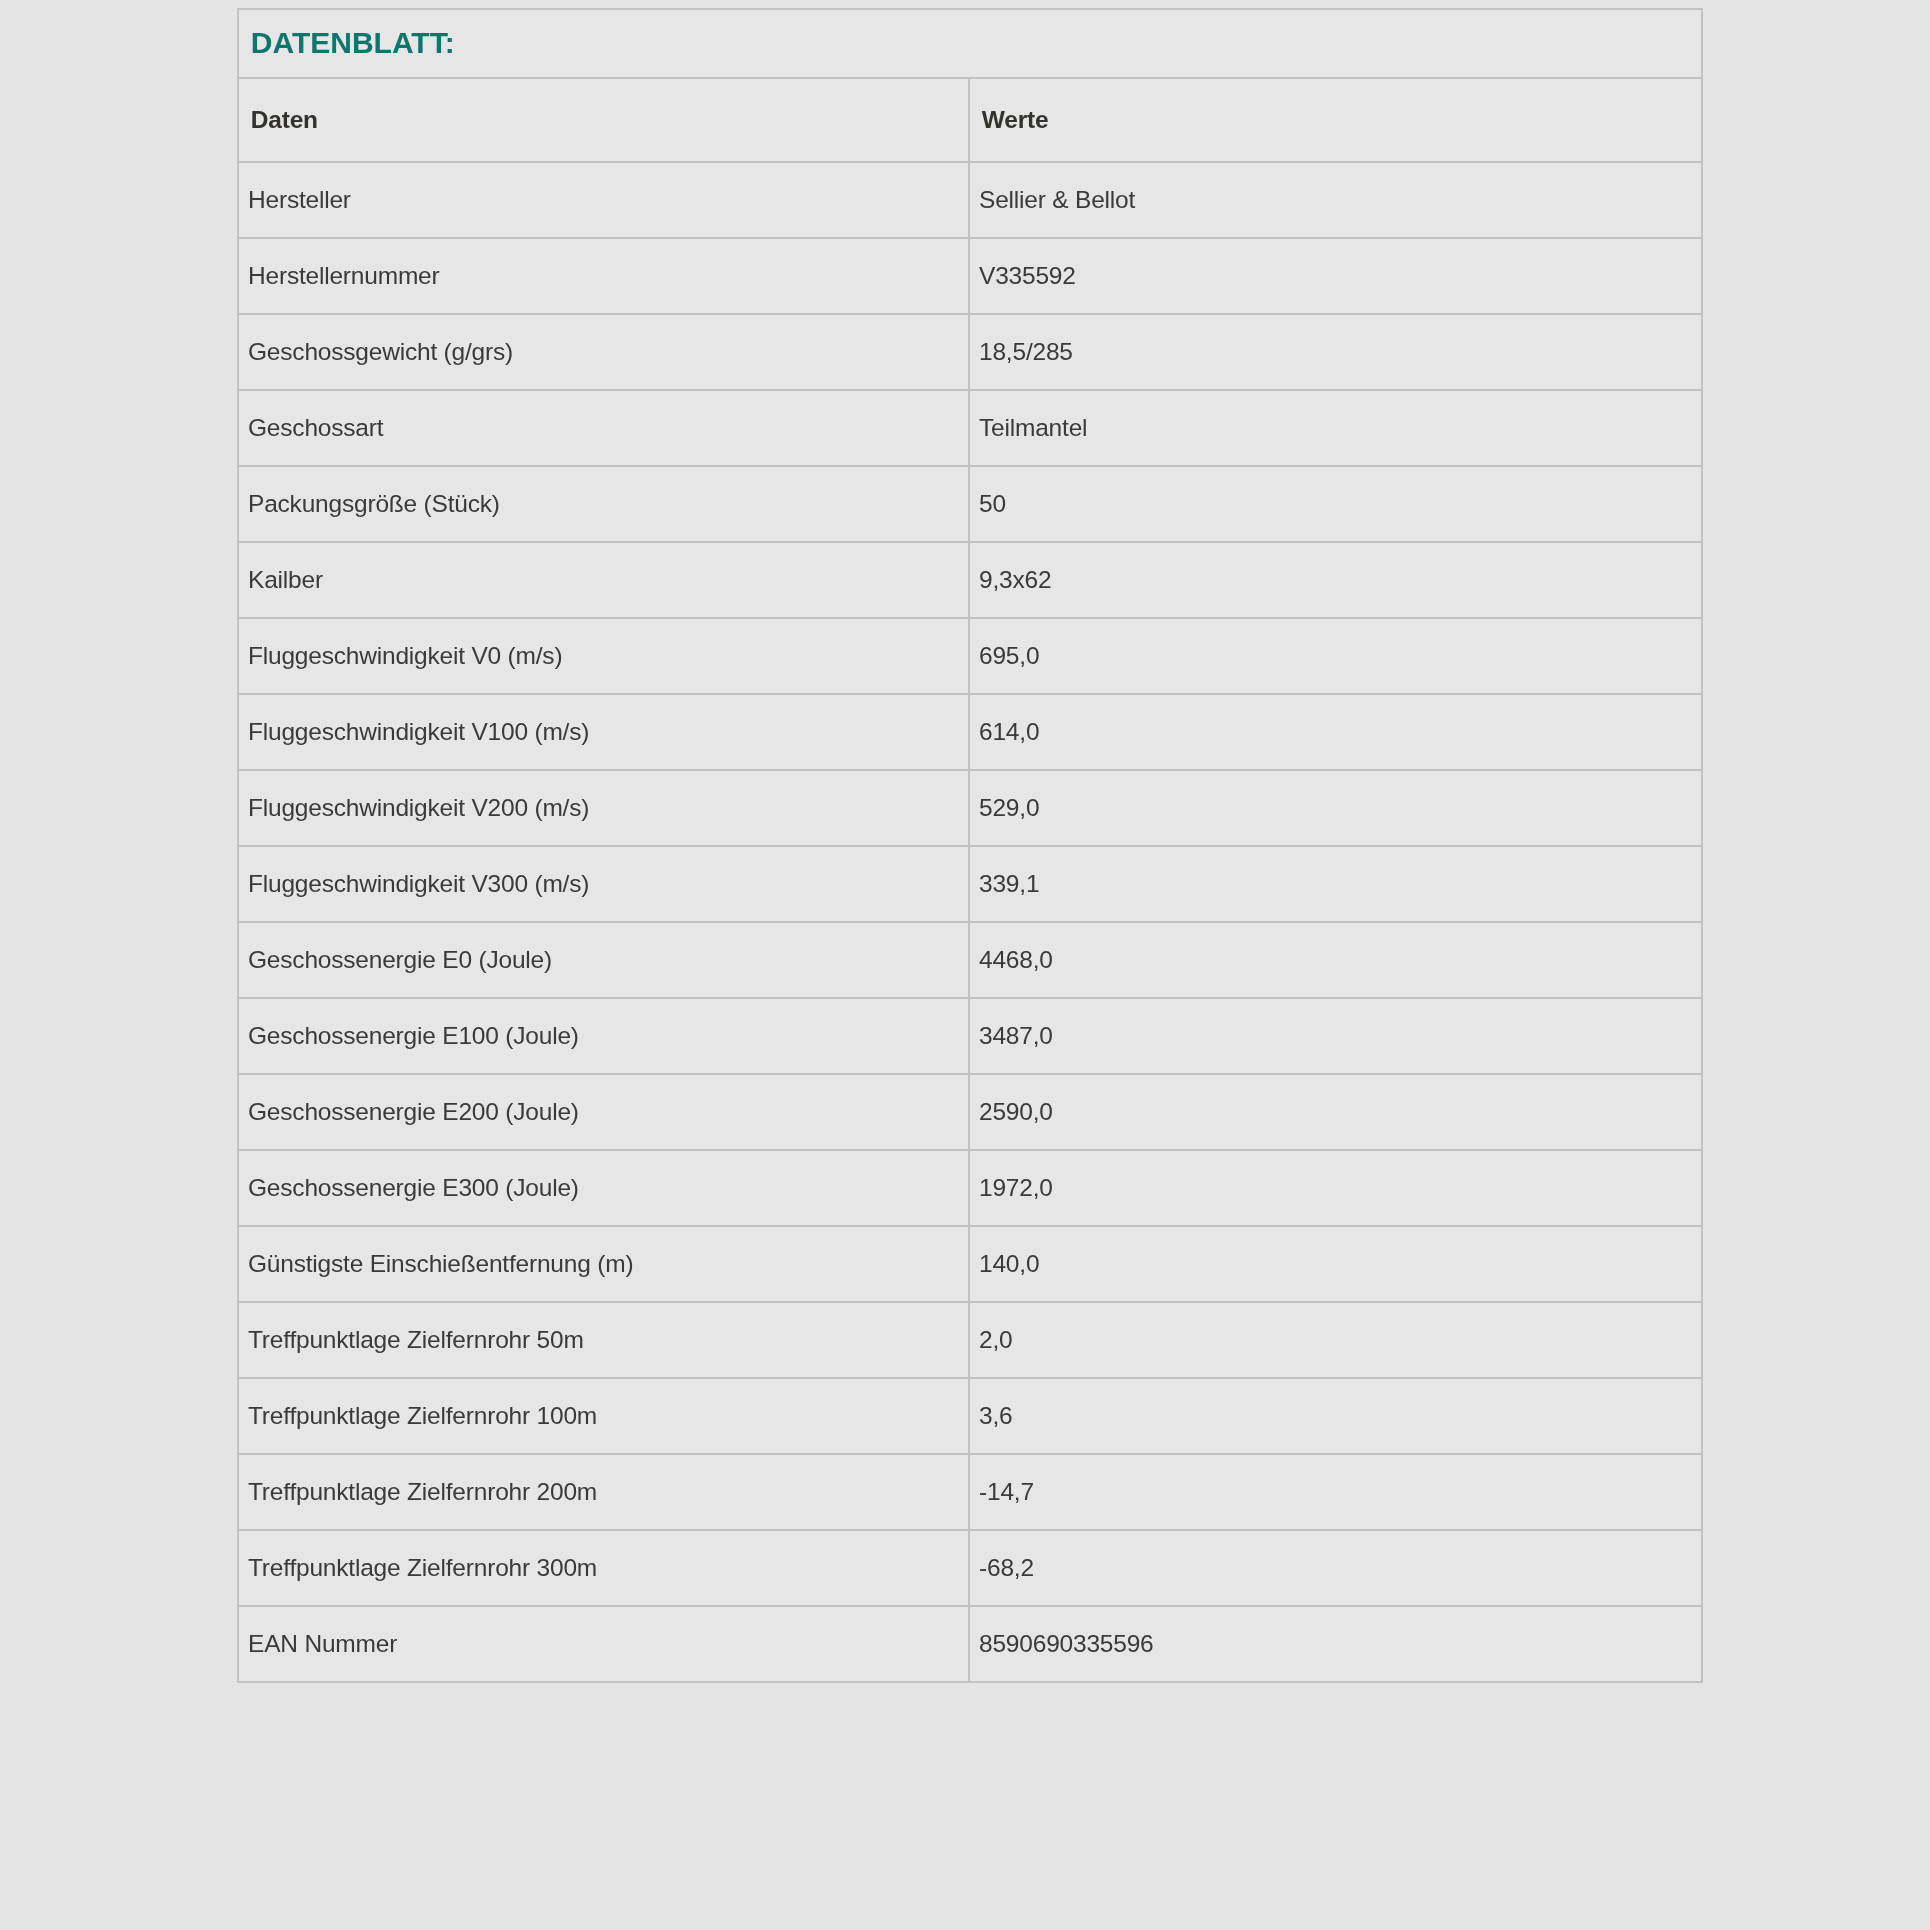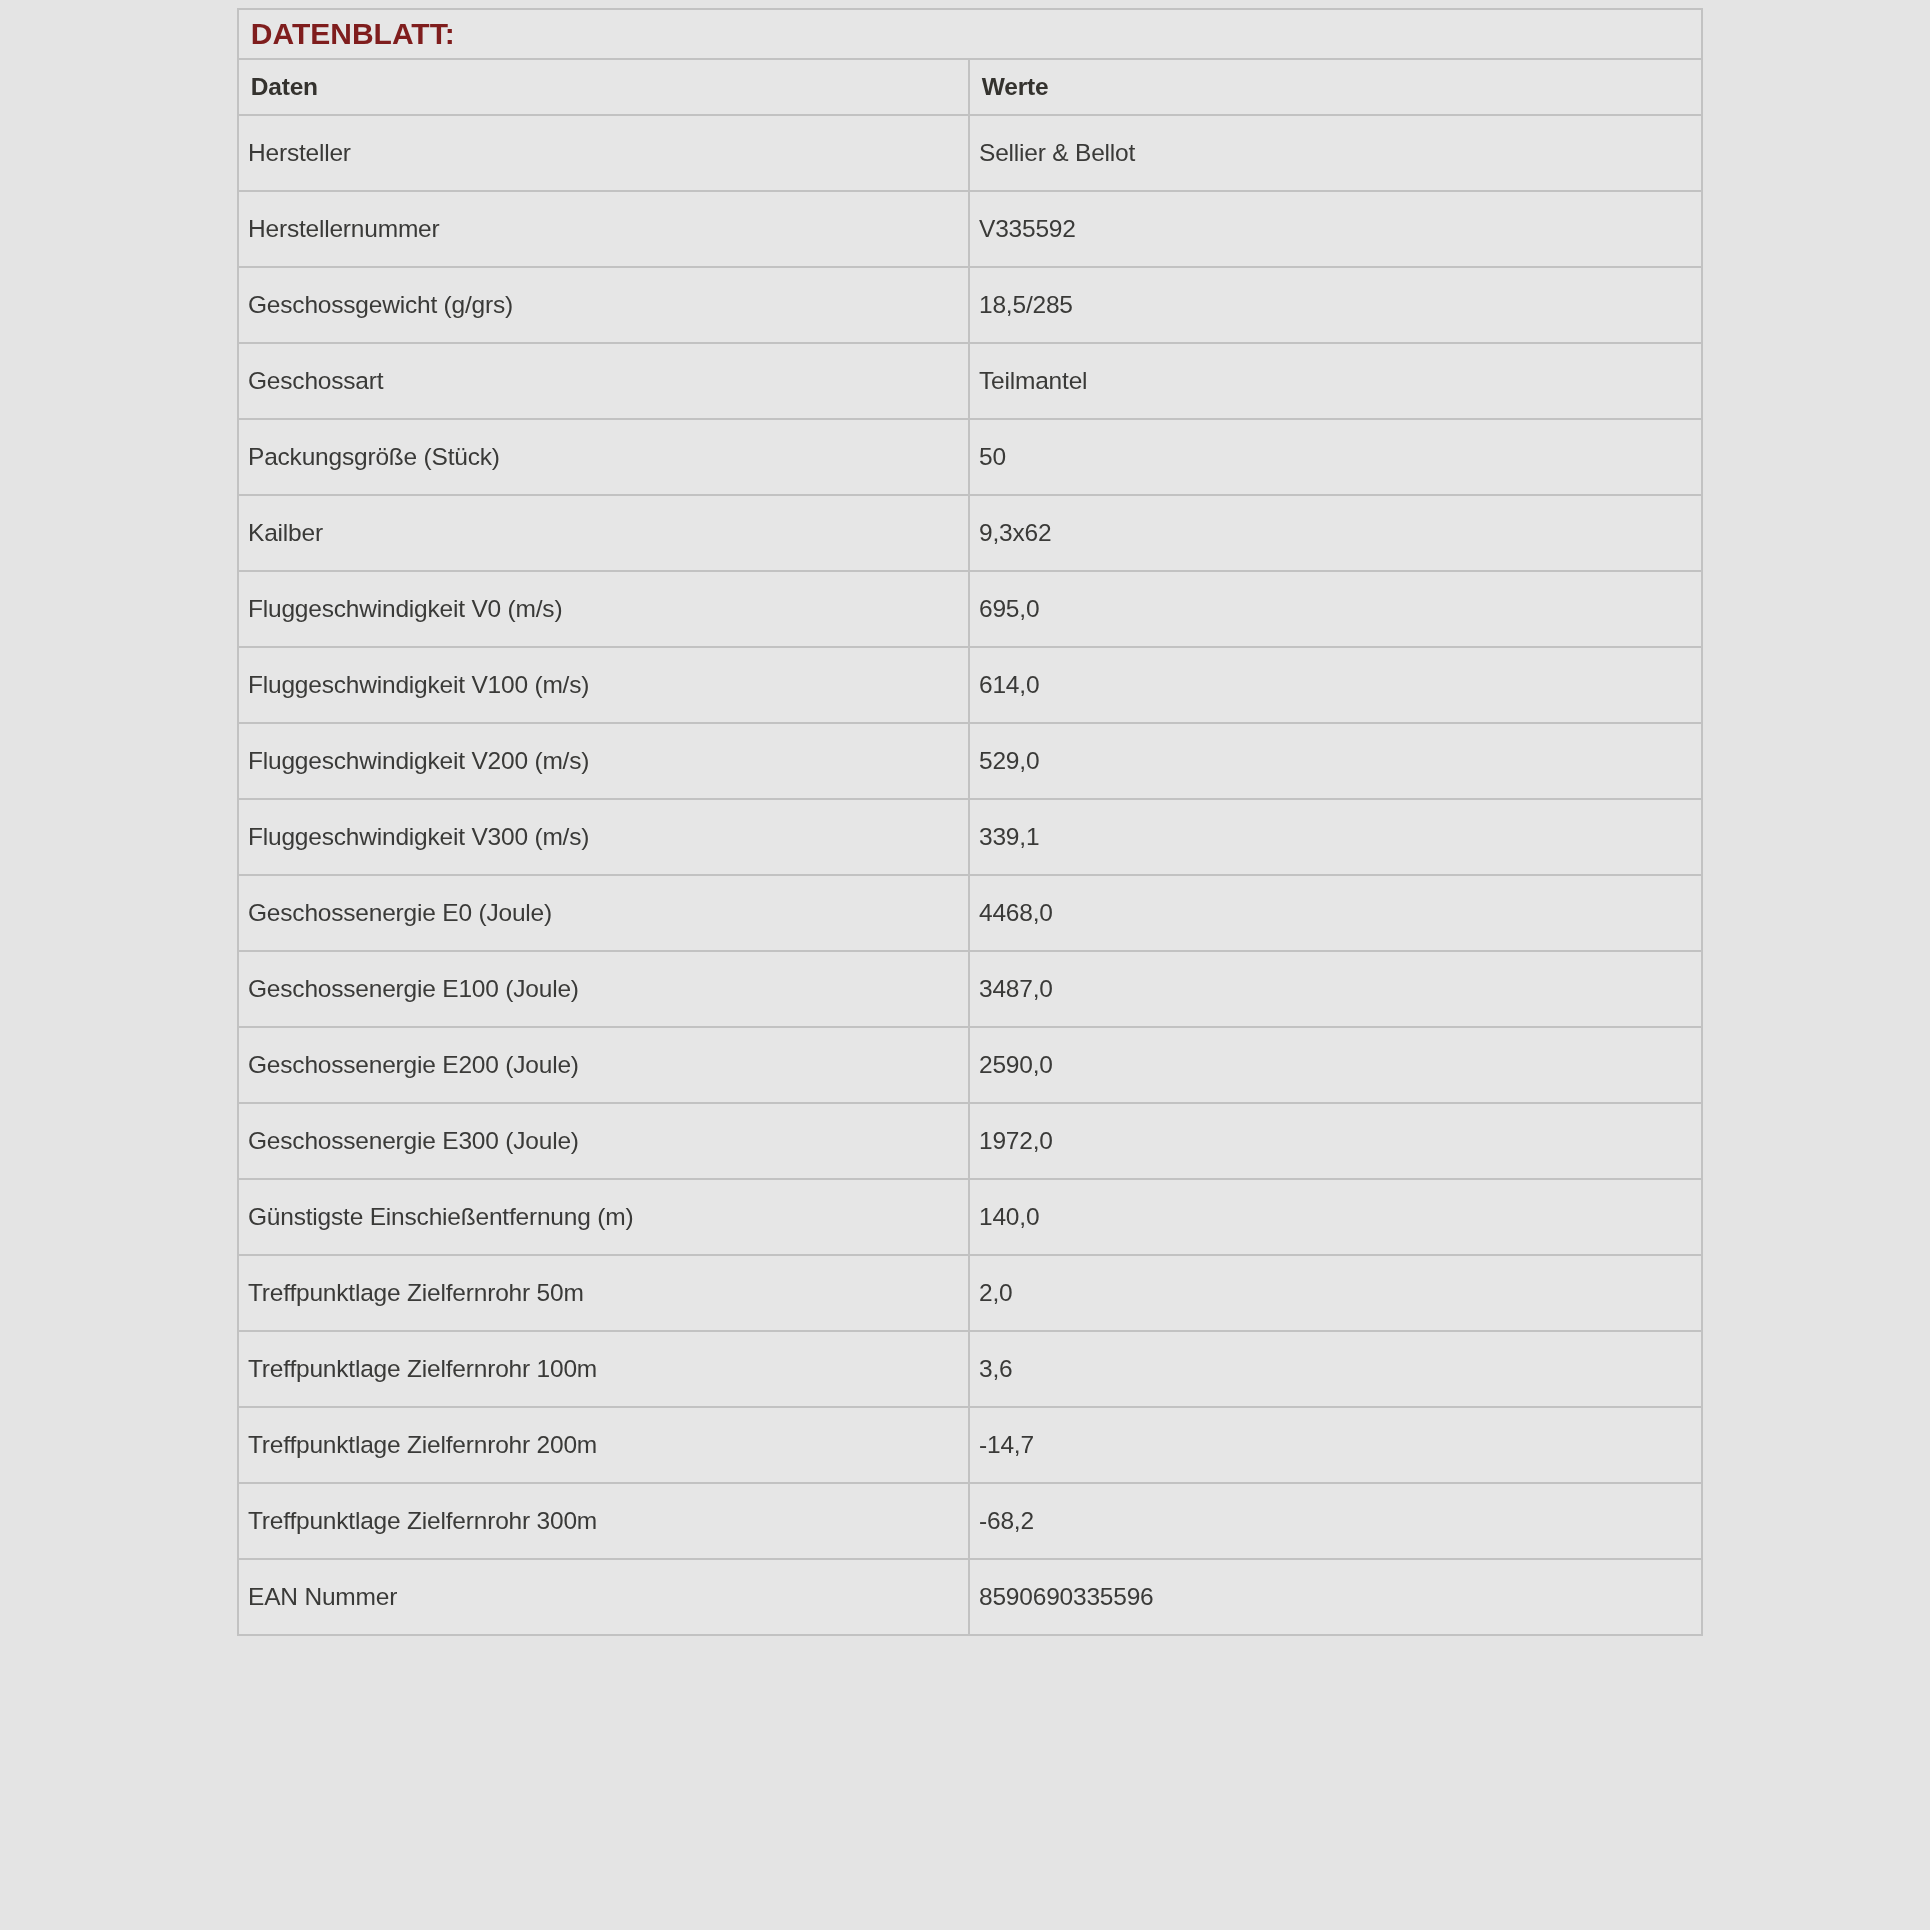--- a/index.html
+++ b/index.html
@@ -42,29 +42,29 @@
     padding: 0 11.8px;
     font-size: 24.5px;
     letter-spacing: -0.2px;
     color: #3a3a38;
     font-weight: 400;
     white-space: nowrap;
     overflow: hidden;
   }
 
   tr.title-row th {
-    height: 50px;
+    height: 69px;
     font-size: 30px;
     font-weight: 700;
-    color: #7f1d1d;
+    color: #0f766e;
     letter-spacing: 0;
   }
 
   tr.head-row td {
-    height: 56px;
+    height: 84px;
     font-weight: 700;
     color: #34322e;
   }
 
   tr.data-row td { height: 76px; padding-left: 9px; }
 </style>
 </head>
 <body>
 
 <div class="page">

